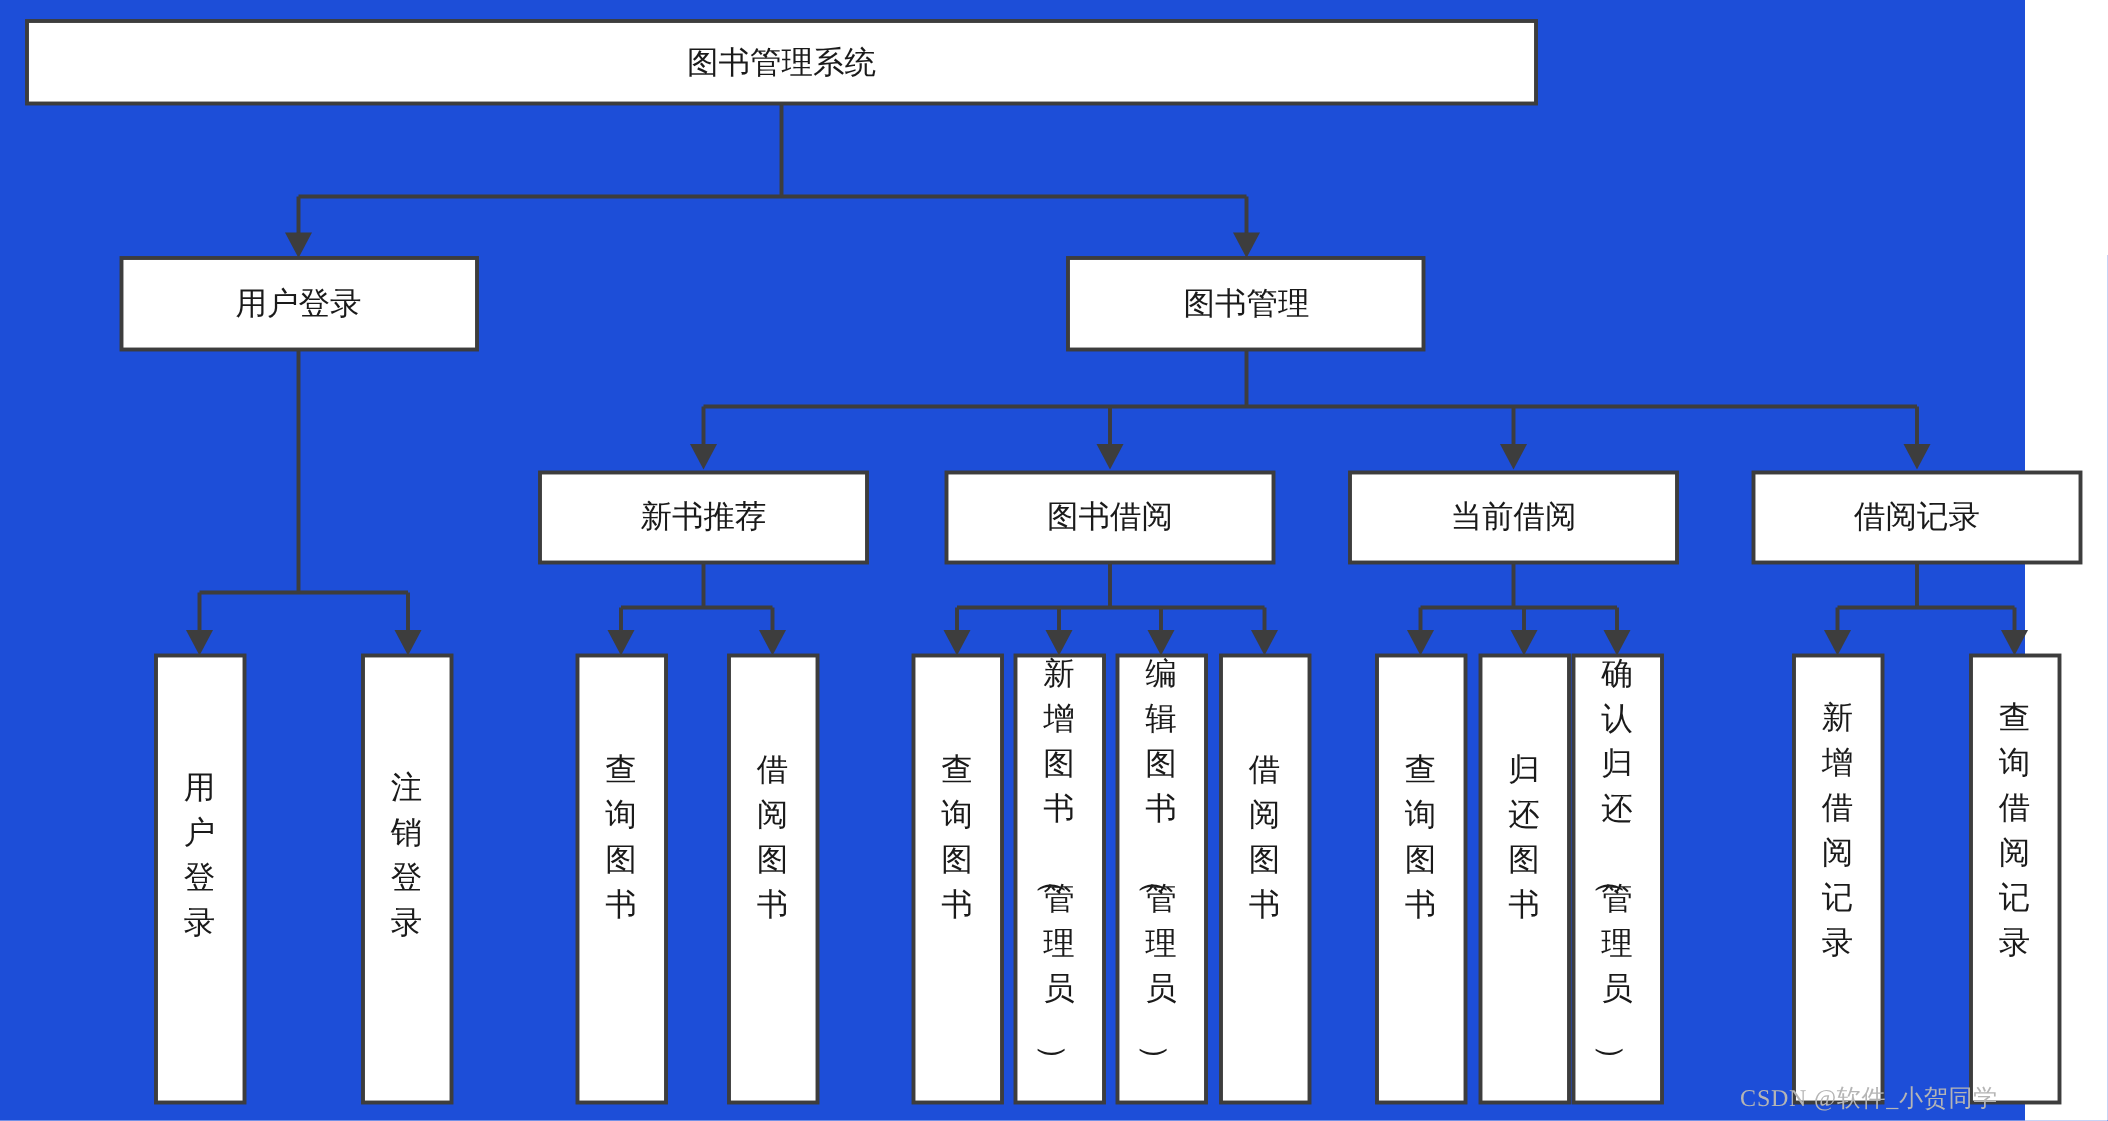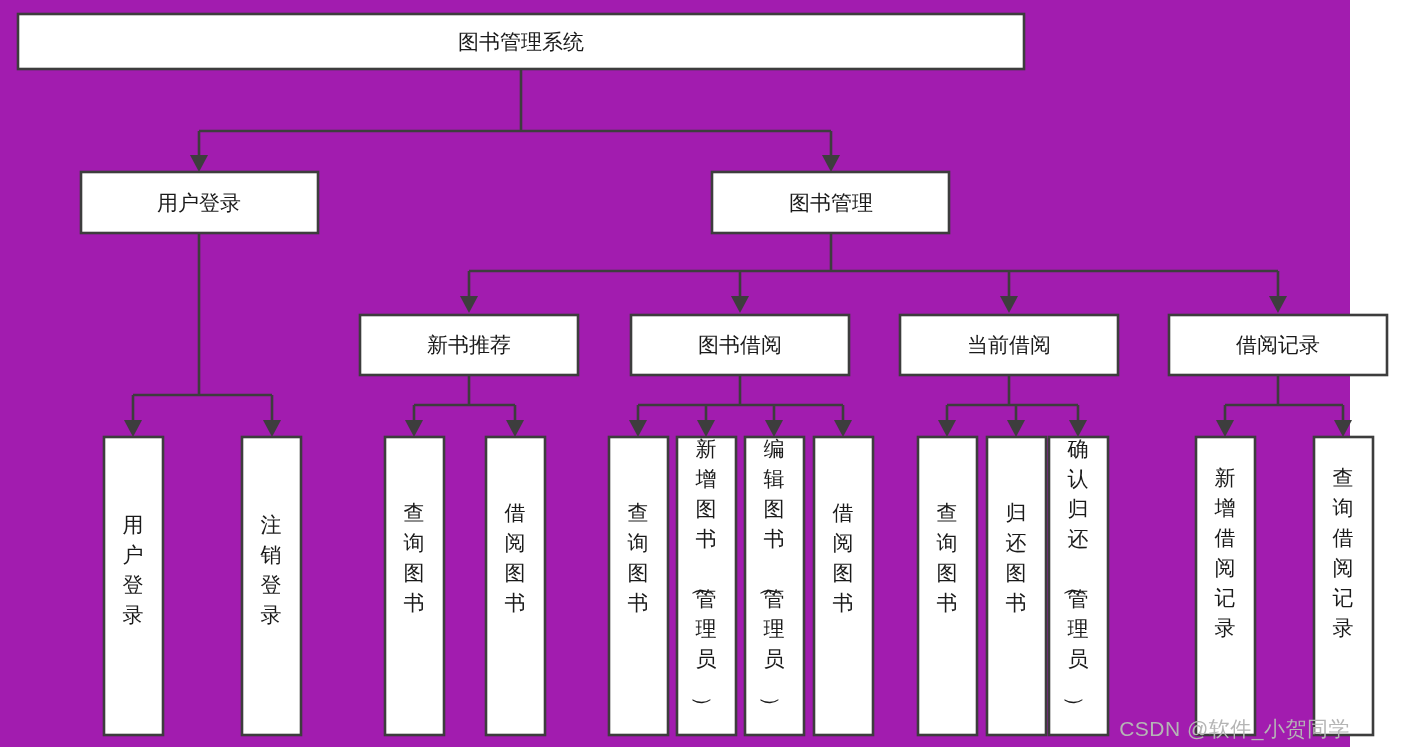--- a/index.html
+++ b/index.html
@@ -2,21 +2,21 @@
 <html lang="zh"><head>
 <meta charset="utf-8">
 <title>图书管理系统 结构图</title>
 <style>
   html,body{margin:0;padding:0;background:#ffffff;}
   body{
     width:1405px;height:747px;
     font-family:"Liberation Sans","DejaVu Sans",sans-serif;
     overflow:hidden;
   }
-  #diagram-root{position:relative;width:1350px;height:747px;background:#a21caf;}
+  #diagram-root{position:relative;width:1350px;height:747px;background:#1d4ed8;}
   svg#diagram-svg{position:absolute;left:0;top:0;width:1405px;height:747px;display:block;}
   .node-box{
     fill:#ffffff;
     stroke:#3d3d3d;
     stroke-width:2.6;
   }
   .connector{
     fill:none;
     stroke:#3d3d3d;
     stroke-width:2.6;
@@ -32,24 +32,24 @@
     dominant-baseline:middle;
   }
   .node-label-v{
     font-family:"Liberation Sans","DejaVu Sans",sans-serif;
     font-size:21px;
     fill:#1a1a1a;
     text-anchor:middle;
   }
   .watermark{
     position:absolute;
-    right:0;
+    right:18px;
     bottom:4px;
-    font-family:Liberation Sans, sans-serif;
-    font-size:21px;
+    font-family:Liberation Serif, serif;
+    font-size:16px;
     color:#b5b5b5;
     letter-spacing:0.5px;
     white-space:nowrap;
     pointer-events:none;
   }
 </style>
 </head>
 <body>
 
 <div id="diagram-root">

